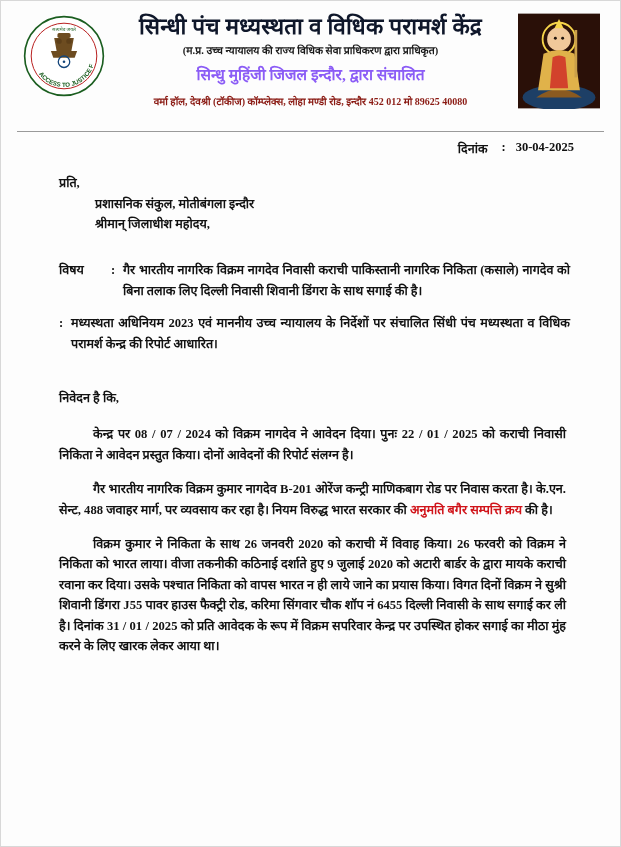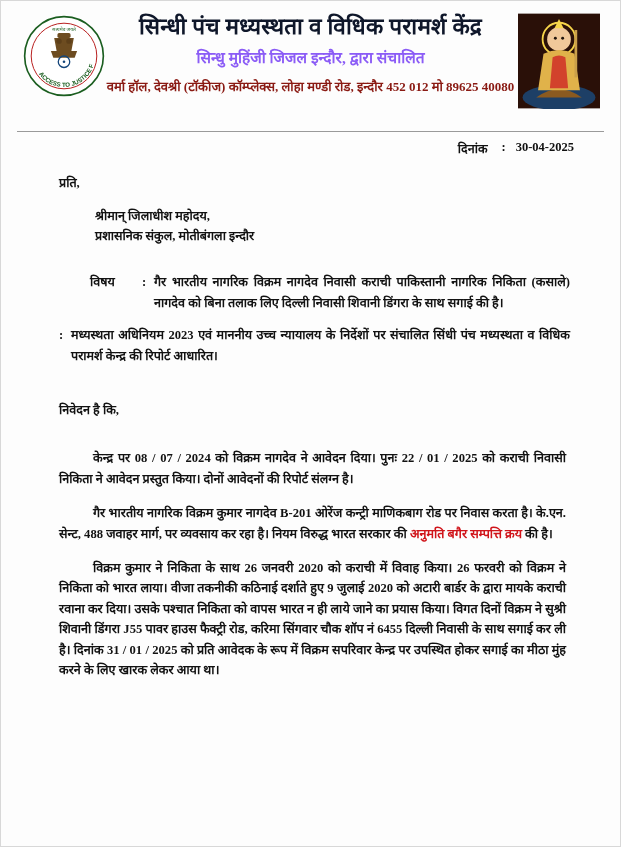--- a/index.html
+++ b/index.html
@@ -72,21 +72,21 @@
   .org-sub2 {
     font-family: "Liberation Serif", serif;
     font-size: 15.5px;
     font-weight: bold;
     color: #8b5cf6;
     margin-top: 6px;
     white-space: nowrap;
   }
   .org-address {
     font-family: "Liberation Serif", serif;
-    font-size: 13px;
+    font-size: 10px;
     font-weight: bold;
     color: #8a1a13;
     margin-top: 9px;
     white-space: nowrap;
   }
   .rule {
     height: 1px;
     background: #9a9a9a;
     margin: 4px 6px 0 6px;
   }
@@ -106,21 +106,21 @@
   
   .body-wrap {
     padding: 16px 40px 0 48px;
     font-family: "Liberation Serif", serif;
     font-size: 12.6px;
     line-height: 1.62;
     color: #121212;
   }
   .to-line {
     font-weight: bold;
-    margin-bottom: 14px;
+    margin-bottom: 2px;
   }
   .addr {
     padding-left: 36px;
     font-weight: bold;
   }
   .addr div { line-height: 1.55; }
 
   .field-block {
     display: flex;
     margin-top: 22px;
@@ -134,37 +134,37 @@
     width: 12px;
     flex: 0 0 12px;
     font-weight: bold;
   }
   .field-block .f-text {
     flex: 1 1 auto;
     font-weight: bold;
     text-align: justify;
     text-justify: inter-word;
   }
-  .field-block.subject { margin-top: 26px; margin-left: 31px; }
+  .field-block.subject { margin-top: 26px; }
   .field-block.reference { margin-top: 12px; }
 
   .salutation {
     margin-top: 34px;
     font-weight: bold;
   }
 
   .para {
     margin-top: 14px;
     text-indent: 34px;
     text-align: justify;
     text-justify: inter-word;
     font-weight: bold;
     padding-right: 4px;
   }
-  .para.first { margin-top: 28px; }
+  .para.first { margin-top: 16px; }
   .hl {
     color: #d0141a;
   }
 
   
   .emblem-left svg, .emblem-right svg { display: block; }
 </style>
 </head>
 <body>
 
@@ -191,20 +191,21 @@
         <text x="50" y="20" font-size="6" text-anchor="middle" fill="#1b5e20" font-family="Liberation Serif, serif">सत्यमेव जयते</text>
         <path id="arcpath" d="M14 62 A38 38 0 0 0 86 62" fill="none"></path>
         <text font-size="7.5" fill="#1b5e20" font-family="Liberation Sans, sans-serif" font-weight="bold">
           <textPath href="#arcpath" startOffset="12%">ACCESS TO JUSTICE FOR ALL</textPath>
         </text>
       </svg>
     </div>
 
     <div class="head-center">
       <div class="org-title">सिन्धी पंच मध्यस्थता व विधिक परामर्श केंद्र</div>
+      <div class="org-sub1">(म.प्र. उच्च न्यायालय की राज्य विधिक सेवा प्राधिकरण द्वारा प्राधिकृत)</div>
       <div class="org-sub2">सिन्धु मुहिंजी जिजल इन्दौर, द्वारा संचालित</div>
       <div class="org-address">वर्मा हॉल, देवश्री (टॉकीज) कॉम्प्लेक्स, लोहा मण्डी रोड, इन्दौर 452 012 मो 89625 40080</div>
     </div>
 
     <div class="emblem-right">
       <svg viewBox="0 0 90 104" width="82" height="96" aria-hidden="true">
         <rect x="0" y="0" width="90" height="104" fill="#2a1008"></rect>
         <ellipse cx="45" cy="92" rx="40" ry="14" fill="#1d3f66"></ellipse>
         <path d="M20 92 q25 -18 50 0 z" fill="#8a5a20"></path>
         <circle cx="45" cy="28" r="13" fill="#f0c89a"></circle>
@@ -224,22 +225,22 @@
   <div class="date-row">
     <span class="d-label">दिनांक</span>
     <span>:</span>
     <span style="margin-left:10px">30-04-2025</span>
   </div>
 
   <div class="body-wrap">
 
     <div class="to-line">प्रति,</div>
     <div class="addr">
+      <div>प्रशासनिक संकुल, मोतीबंगला इन्दौर</div>
       <div>श्रीमान् जिलाधीश महोदय,</div>
-      <div>प्रशासनिक संकुल, मोतीबंगला इन्दौर</div>
     </div>
 
     <div class="field-block subject">
       <div class="f-label">विषय</div>
       <div class="f-colon">:</div>
       <div class="f-text">गैर भारतीय नागरिक विक्रम नागदेव निवासी कराची पाकिस्तानी नागरिक निकिता (कसाले) नागदेव को बिना तलाक लिए दिल्ली निवासी शिवानी डिंगरा के साथ सगाई की है।</div>
     </div>
 
     <div class="field-block reference">
       <div class="f-colon">:</div>

